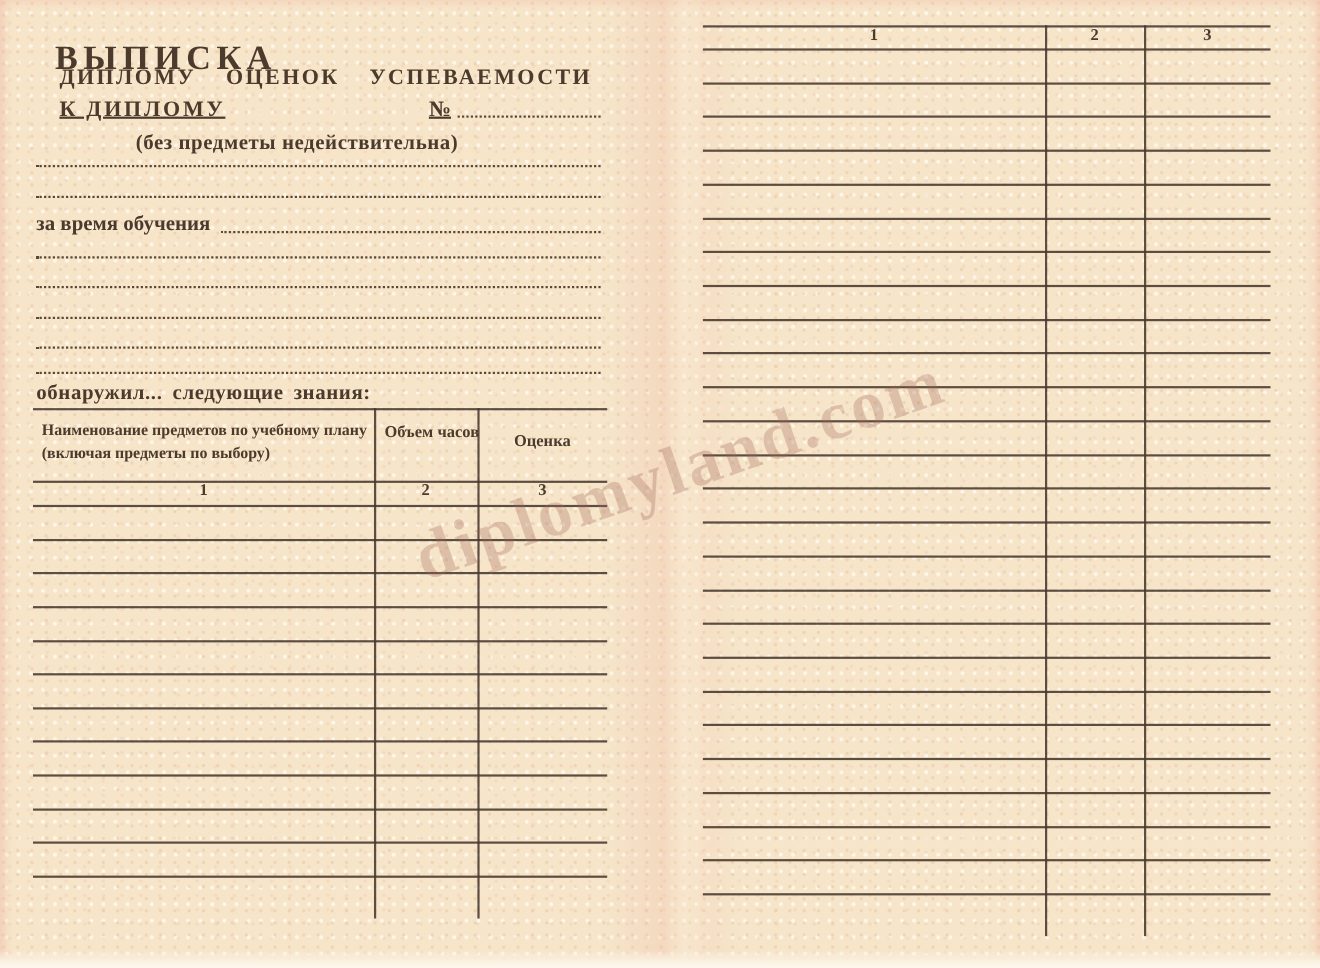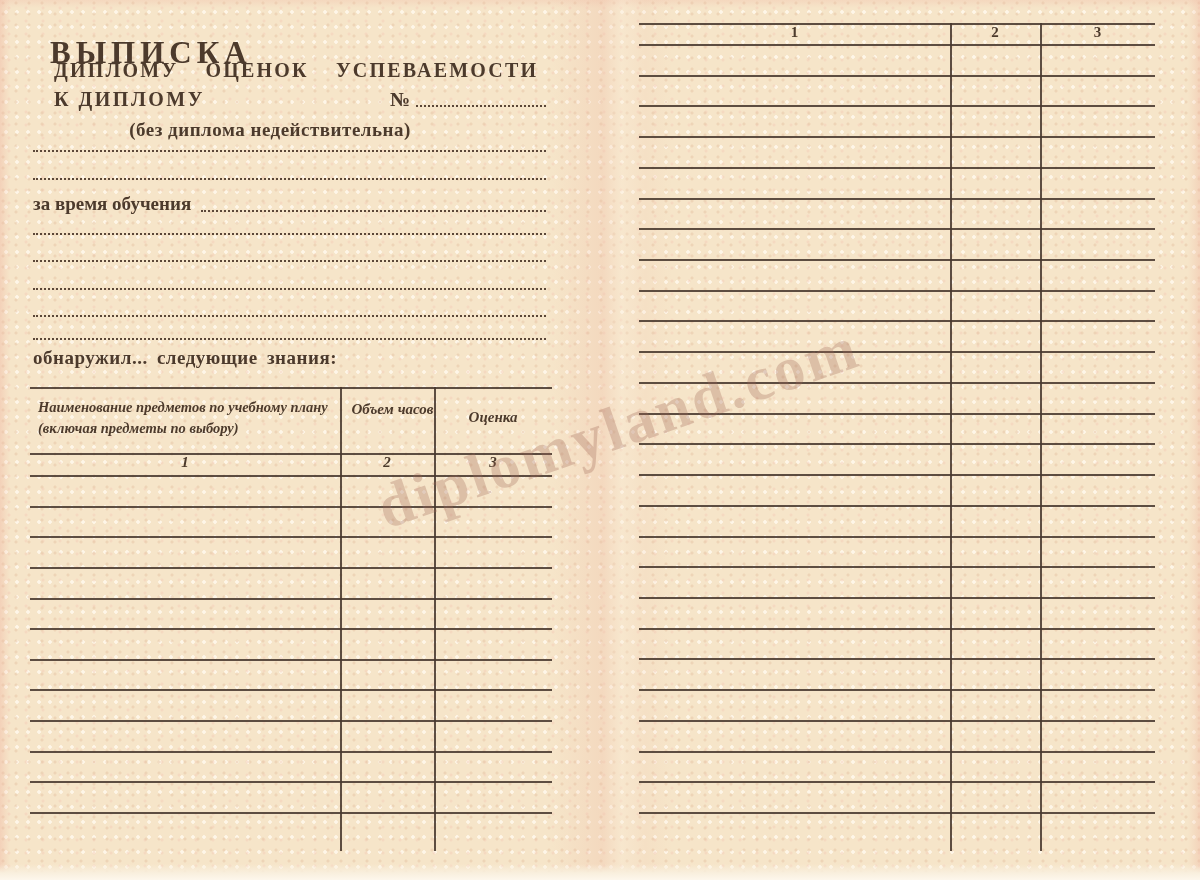--- a/index.html
+++ b/index.html
@@ -25,35 +25,35 @@
     position:absolute;left:368px;top:476px;z-index:6;white-space:nowrap;
     font-size:62px;font-weight:bold;letter-spacing:3px;
     color:rgba(159,103,87,0.30);
     transform:rotate(-19deg);transform-origin:0 0;
     pointer-events:none;
   }
   .abs{position:absolute;}
   
   .title{left:50px;top:14px;width:520px;text-align:left;font-size:31px;font-weight:bold;letter-spacing:5px;z-index:3;}
   .subtitle{left:54px;top:59px;width:470px;font-size:20px;font-weight:bold;letter-spacing:2.2px;word-spacing:20px;white-space:nowrap;z-index:3;}
-  .diploma-row{left:54px;top:88px;width:492px;display:flex;align-items:flex-end;font-size:20px;font-weight:bold;z-index:3;}
+  .diploma-row{left:54px;top:88px;width:492px;display:flex;align-items:flex-end;font-size:20px;font-weight:bold;z-index:3;text-decoration:underline;}
   .diploma-row .lbl{letter-spacing:2.5px;}
   .diploma-row .sp{flex:1;}
   .diploma-row .numsign{margin-right:6px;}
   .diploma-row .dots{width:130px;border-bottom:2px dotted #5b4738;margin-bottom:4px;}
   .invalid{left:30px;top:119px;width:480px;text-align:center;font-size:19px;font-weight:bold;letter-spacing:0.5px;z-index:3;}
   .dotline{left:33px;width:513px;height:0;border-top:2px dotted #5b4738;z-index:3;}
   .study-row{left:33px;top:193px;width:513px;display:flex;align-items:flex-end;font-size:19px;font-weight:bold;z-index:3;text-align:center;}
   .study-row .dots{flex:1;border-bottom:2px dotted #5b4738;margin-bottom:3px;margin-left:10px;}
   .revealed{left:33px;top:347px;font-size:19px;font-weight:bold;letter-spacing:0.5px;word-spacing:4px;z-index:3;text-align:right;}
   
   .tbl{position:absolute;z-index:2;}
   .tbl .hline{position:absolute;left:0;width:100%;height:2px;background:rgba(72,56,46,0.88);}
   .tbl .vline{position:absolute;top:0;width:2px;background:rgba(72,56,46,0.88);}
-  .tbl-left{left:30px;top:387px;width:522px;height:464px;font-style:italic;}
+  .tbl-left{left:30px;top:371px;width:522px;height:464px;}
   .tbl-right{left:639px;top:23px;width:516px;height:828px;}
   .cell{position:absolute;font-weight:bold;color:#4c3a2c;}
   .tl-col1{left:8px;top:10px;width:298px;font-size:14.5px;line-height:21px;}
   .tl-col2{left:310px;top:8px;width:105px;text-align:center;font-size:15px;line-height:29px;}
   .tl-col3{left:404px;top:22px;width:118px;text-align:center;font-size:15px;}
   .num{position:absolute;font-size:15px;font-weight:bold;text-align:center;}
   .tl-n1{left:0;top:67px;width:310px;}
   .tl-n2{left:310px;top:67px;width:94px;}
   .tl-n3{left:404px;top:67px;width:118px;}
   .tr-n1{left:0;top:1px;width:311px;}
@@ -72,21 +72,21 @@
   <h1 class="abs title">ВЫПИСКА</h1>
   <div class="abs subtitle">ДИПЛОМУ ОЦЕНОК УСПЕВАЕМОСТИ</div>
 
   <div class="abs diploma-row">
     <span class="lbl">К ДИПЛОМУ</span>
     <span class="sp"></span>
     <span class="numsign">№</span>
     <span class="dots"></span>
   </div>
 
-  <div class="abs invalid">(без диплома  недействительна)</div>
+  <div class="abs invalid">(без предметы  недействительна)</div>
 
   <div class="abs dotline" style="top:150px"></div>
   <div class="abs dotline" style="top:178px"></div>
 
   <div class="abs study-row">
     <span>за время обучения</span>
     <span class="dots"></span>
   </div>
 
   <div class="abs dotline" style="top:233px"></div>

